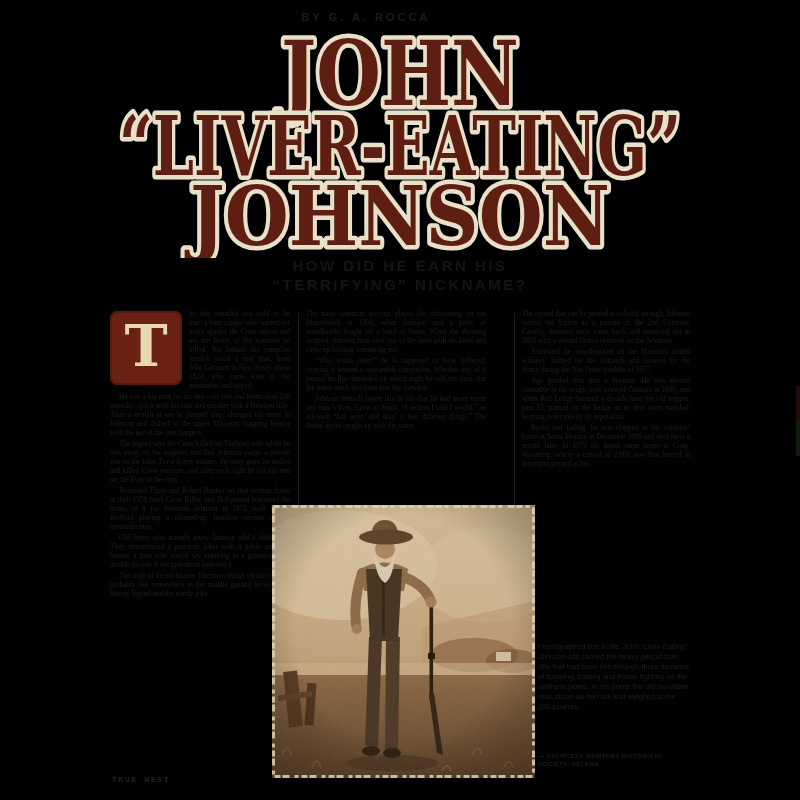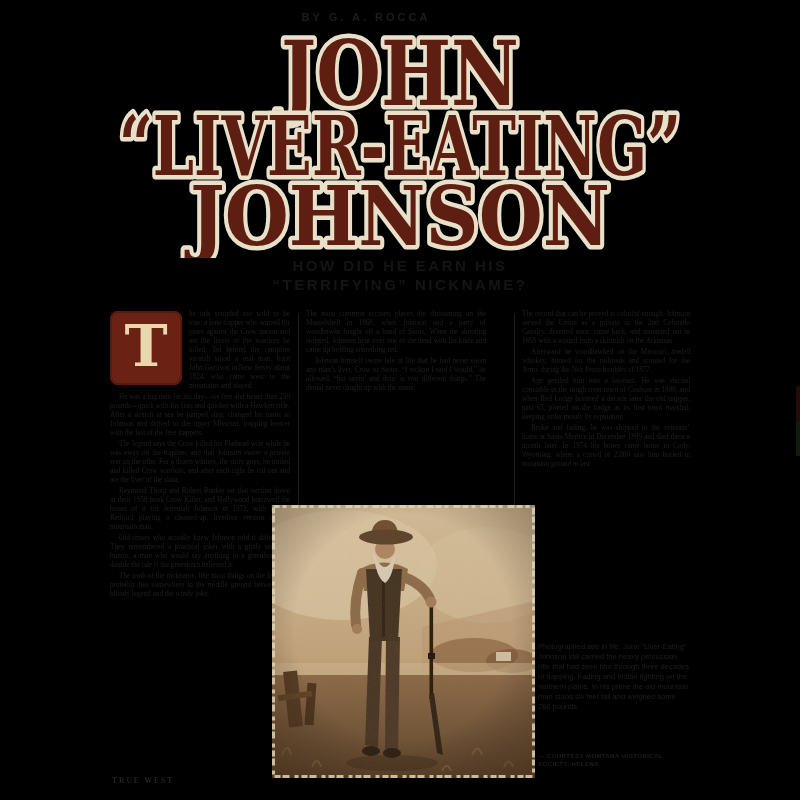--- a/index.html
+++ b/index.html
@@ -30,21 +30,21 @@
   
   #photo{position:absolute;left:272px;top:505px;width:263px;height:273px;z-index:2;}
   
   .caption{position:absolute;left:538px;top:642px;width:152px;
            font-family:"Liberation Sans",sans-serif;font-weight:normal;font-size:7.5px;
            line-height:10px;color:#1e1e1e;text-align:left;}
   .credit{position:absolute;left:538px;top:752px;width:152px;
           font-family:"Liberation Sans",sans-serif;font-weight:bold;font-size:6px;
           letter-spacing:.5px;line-height:8px;color:#1e1e1e;}
   .footer{position:absolute;left:112px;top:776px;
-          font-family:Liberation Serif, serif;font-weight:bold;font-size:7.5px;
+          font-family:Liberation Mono, monospace;font-weight:bold;font-size:7.5px;
           letter-spacing:2px;color:#232323;}
   .edge-strip{position:absolute;right:0;width:4px;opacity:.55;}
   #edge-red{top:386px;height:36px;background:#3f150c;}
   #edge-green{top:422px;height:34px;background:#1e3318;}
 </style>
 </head>
 <body>
 
 <div id="page">
 
@@ -72,20 +72,21 @@
     </p>
     <p>He was a big man for his day—six feet and better than 230 pounds—quick with his fists and quicker with a Hawken rifle. After a stretch at sea he jumped ship, changed his name to Johnson and drifted to the upper Missouri, trapping beaver with the last of the free trappers.</p>
     <p>The legend says the Crow killed his Flathead wife while he was away on the trapline, and that Johnson swore a private war on the tribe. For a dozen winters, the story goes, he trailed and killed Crow warriors, and after each fight he cut out and ate the liver of the slain.</p>
     <p>Raymond Thorp and Robert Bunker set that version down in their 1958 book Crow Killer, and Hollywood borrowed the bones of it for Jeremiah Johnson in 1972, with Robert Redford playing a cleaned-up, liverless version of the mountain man.</p>
     <p>Old-timers who actually knew Johnson told it differently. They remembered a practical joker with a grisly sense of humor, a man who would say anything to a greenhorn and double the tale if the greenhorn believed it.</p>
     <p>The truth of the nickname, like most things on the frontier, probably lies somewhere in the middle ground between the bloody legend and the windy joke.</p>
   </div>
 
   <div class="col" style="left:306px;top:310px;width:180px;height:192px;">
     <p class="first">The most common account places the christening on the Musselshell in 1868, when Johnson and a party of woodhawks fought off a band of Sioux. When the shooting stopped, Johnson bent over one of the dead with his knife and came up holding something red.</p>
+    <p>“Who wants liver?” he is supposed to have hollered, shoving it toward a squeamish companion. Whether any of it passed his lips depended on which night he told the story, but the name stuck fast from that day forward.</p>
     <p>Johnson himself swore late in life that he had never eaten any man’s liver, Crow or Sioux. “I reckon I said I would,” he allowed, “but sayin’ and doin’ is two different things.” The denial never caught up with the name.</p>
   </div>
 
   <div class="col" style="left:522px;top:310px;width:168px;height:328px;">
     <p class="first">The record that can be proved is colorful enough. Johnson served the Union as a private in the 2nd Colorado Cavalry, deserted once, came back, and mustered out in 1865 with a wound from a skirmish on the Arkansas.</p>
     <p>Afterward he woodhawked on the Missouri, traded whiskey, hunted for the railroads and scouted for the Army during the Nez Perce troubles of 1877.</p>
     <p>Age gentled him into a lawman. He was elected constable in the rough river town of Coulson in 1880, and when Red Lodge boomed a decade later the old trapper, past 65, pinned on the badge as its first town marshal, keeping order mostly by reputation.</p>
     <p>Broke and failing, he was shipped to the veterans’ home at Santa Monica in December 1899 and died there a month later. In 1974 his bones came home to Cody, Wyoming, where a crowd of 2,000 saw him buried in mountain ground at last.</p>
   </div>
 

